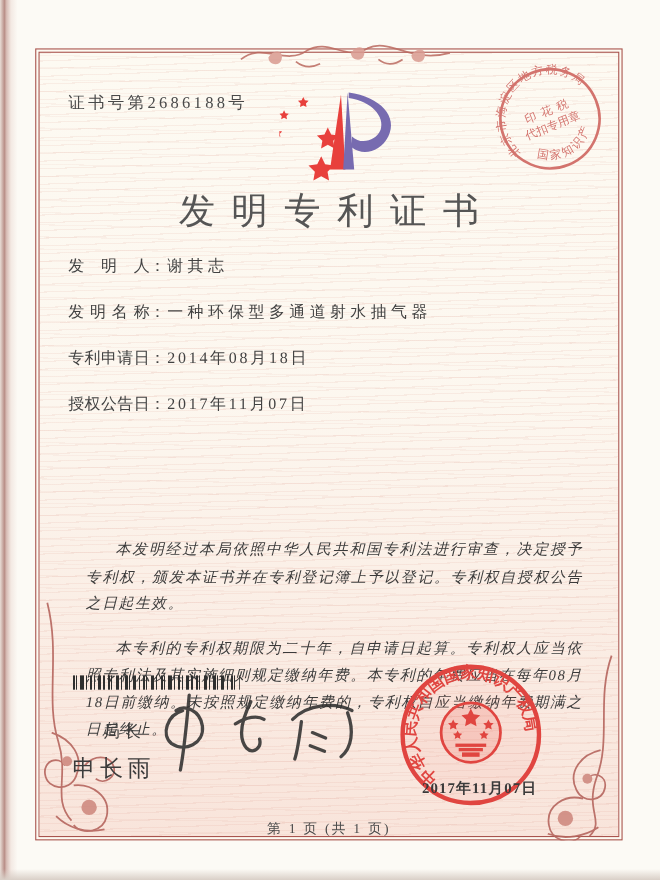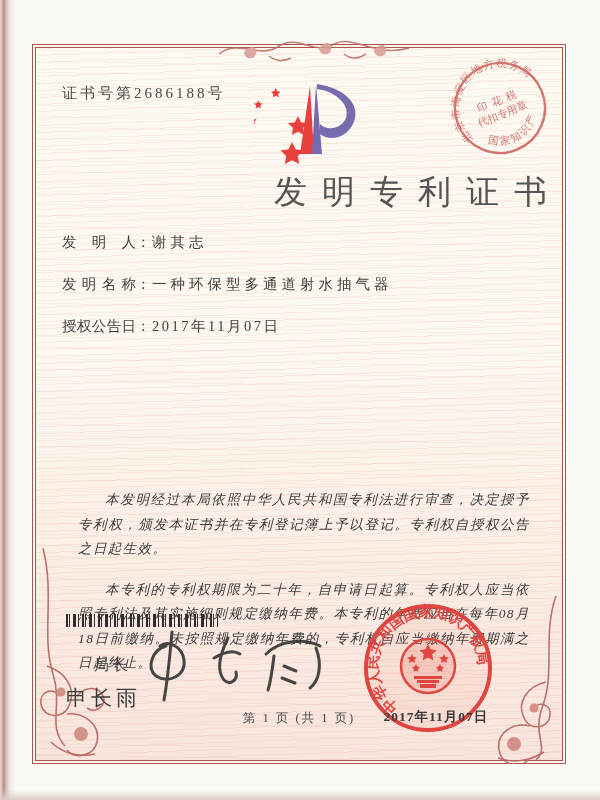--- a/index.html
+++ b/index.html
@@ -15,21 +15,21 @@
     border:4px double #a9544e;background:#fdfaf2;box-sizing:border-box;padding-left:20px;}
   .watermark{position:absolute;inset:0;pointer-events:none;
     background:
       repeating-linear-gradient(178deg, rgba(208,122,106,0.10) 0 1px, rgba(0,0,0,0) 1px 7px),
       repeating-linear-gradient(181deg, rgba(208,122,106,0.07) 0 1px, rgba(0,0,0,0) 1px 11px),
       linear-gradient(to bottom, rgba(253,250,242,0) 0%, rgba(251,238,230,0.25) 45%, rgba(247,221,211,0.75) 100%);}
 
   .cert-no{position:absolute;left:26px;top:36px;font-size:15px;letter-spacing:3px;color:#4a4a4a;}
   .logo{position:absolute;left:218px;top:24px;}
   .stamp{position:absolute;left:410px;top:6px;transform:rotate(-22deg);opacity:.9;}
-  .title{position:absolute;left:0;right:0;top:122px;text-align:right;font-size:33px;
+  .title{position:absolute;left:0;right:0;top:122px;text-align:center;font-size:33px;
          letter-spacing:15px;color:#555;font-weight:500;margin:0;text-indent:15px;}
 
   .fields{position:absolute;left:26px;top:186px;font-size:14.5px;color:#424242;}
   .frow{height:17px;line-height:17px;margin-bottom:25px;white-space:nowrap;}
   .flabel{display:inline-block;width:74px;text-align:justify;text-align-last:justify;vertical-align:top;}
   .fcolon{display:inline-block;width:16px;}
   .fvalue{letter-spacing:4px;}
 
   .bodytext{position:absolute;left:26px;top:424px;width:484px;font-size:13.5px;line-height:1.82;
             letter-spacing:1.4px;color:#3b3b3b;text-align:justify;font-style:italic;}
@@ -41,21 +41,21 @@
 
   .sig-title{position:absolute;left:30px;top:608px;font-size:15px;letter-spacing:4px;color:#3c3c3c;
              font-family:"Liberation Sans","DejaVu Sans",sans-serif;margin-left:28px;}
   .sig-name{position:absolute;left:30px;top:636px;font-size:21px;letter-spacing:4px;color:#3c3c3c;
             font-family:"Liberation Sans","DejaVu Sans",sans-serif;}
   .signature{position:absolute;left:92px;top:576px;}
 
   .seal{position:absolute;left:322px;top:552px;}
   .seal-date{position:absolute;left:325px;top:660px;width:150px;text-align:center;font-size:13.5px;
              font-weight:bold;letter-spacing:1px;color:#3a3a3a;z-index:4;}
-  .footer{position:absolute;left:0;right:0;top:662px;text-align:center;font-size:12.5px;
+  .footer{position:absolute;left:0;right:0;top:697px;text-align:center;font-size:12.5px;
           letter-spacing:2px;color:#4a4a4a;}
 
   .flourish{position:absolute;pointer-events:none;}
   .fl-top{left:178px;top:-18px;}
   .fl-bl{left:1px;top:498px;}
   .fl-br{right:1px;top:544px;}
 </style>
 </head>
 <body>
 
@@ -132,20 +132,23 @@
     <h1 class="title">发明专利证书</h1>
 
     <div class="fields">
       <div class="frow">
         <span class="flabel">发明人</span><span class="fcolon">：</span><span class="fvalue">谢其志</span>
       </div>
       <div class="frow">
         <span class="flabel">发明名称</span><span class="fcolon">：</span><span class="fvalue">一种环保型多通道射水抽气器</span>
       </div>
       <div class="frow">
+        <span class="flabel">专利申请日</span><span class="fcolon">：</span><span class="fvalue" style="letter-spacing:2.5px">2014年08月18日</span>
+      </div>
+      <div class="frow">
         <span class="flabel">授权公告日</span><span class="fcolon">：</span><span class="fvalue" style="letter-spacing:2.5px">2017年11月07日</span>
       </div>
     </div>
 
     <div class="bodytext">
       <p>本发明经过本局依照中华人民共和国专利法进行审查，决定授予专利权，颁发本证书并在专利登记簿上予以登记。专利权自授权公告之日起生效。</p>
       <p>本专利的专利权期限为二十年，自申请日起算。专利权人应当依照专利法及其实施细则规定缴纳年费。本专利的年费应当在每年08月18日前缴纳。未按照规定缴纳年费的，专利权自应当缴纳年费期满之日起终止。</p>
     </div>
 
     <div class="barcode"></div>

